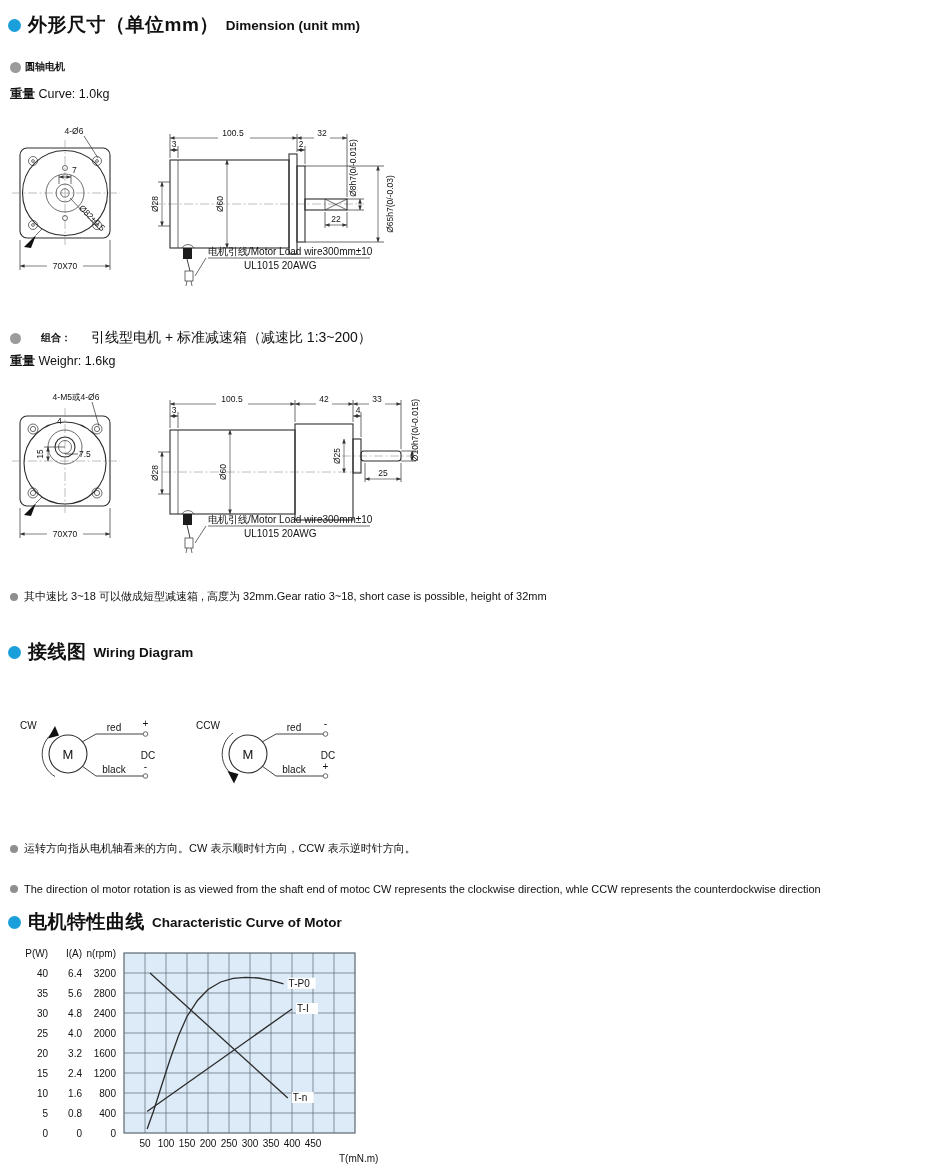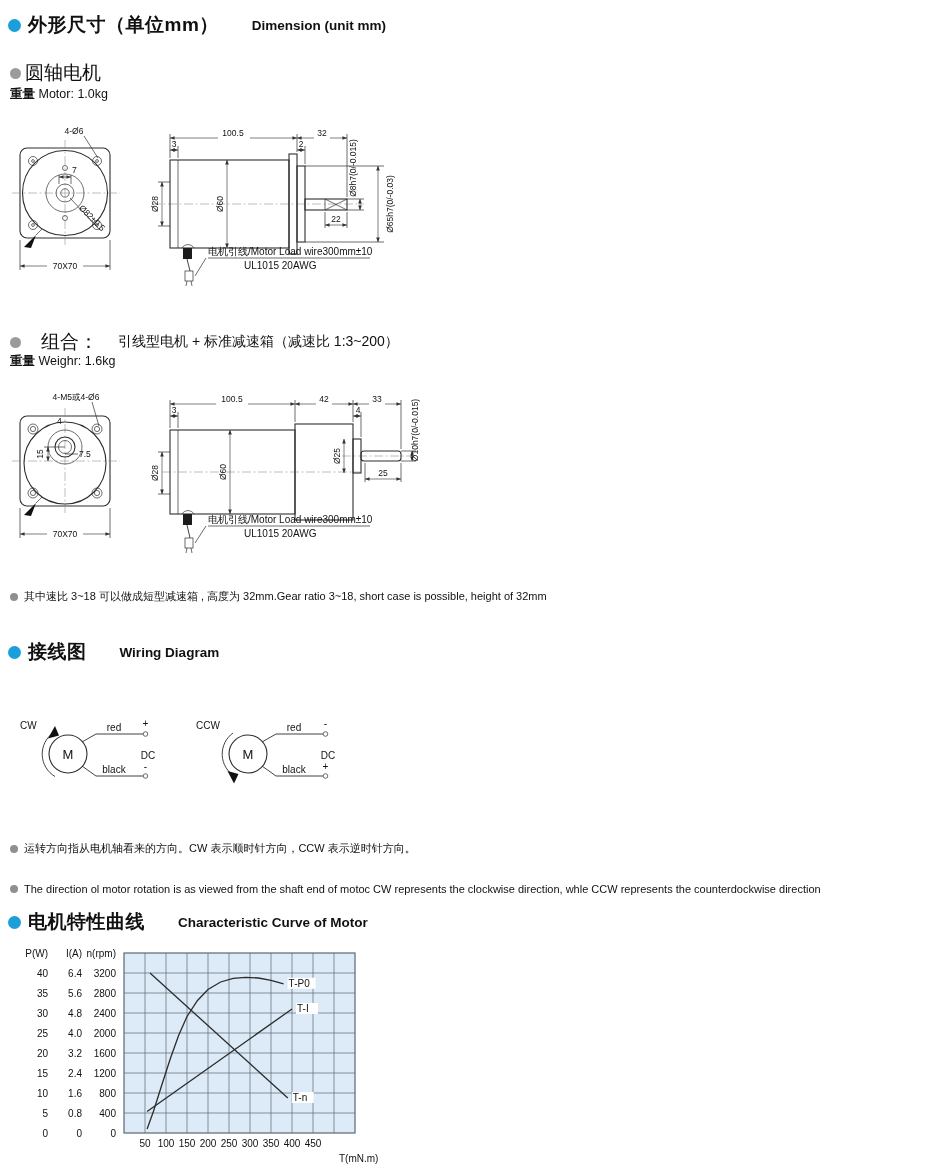--- a/index.html
+++ b/index.html
@@ -4,22 +4,22 @@
 <style>
   html,body{margin:0;padding:0;background:#fff;}
   .page{position:relative;width:950px;height:1168px;background:#fff;overflow:hidden;
         font-family:"Liberation Sans","DejaVu Sans",sans-serif;color:#111;}
   .abs{position:absolute;}
   .sec-h{display:flex;align-items:center;gap:7px;}
   .dot-blue{width:13px;height:13px;border-radius:50%;background:#1a9fdb;flex:none;}
   .dot-gray{width:11px;height:11px;border-radius:50%;background:#9b9b9b;flex:none;}
   .dot-note{width:8px;height:8px;border-radius:50%;background:#8f8f8f;flex:none;}
   .h-zh{font-size:19px;font-weight:700;letter-spacing:.5px;}
-  .h-en{font-size:13.5px;font-weight:700;margin-left:26px;}
-  .sub-zh{font-size:19px;font-weight:400;}
+  .h-en{font-size:13.5px;font-weight:700;}
+  .sub-zh{font-size:10px;font-weight:700;}
   .sub-rest{font-size:14px;font-weight:400;}
   .body-t{font-size:12.5px;}
   .b{font-weight:700;}
   .note{display:flex;align-items:center;gap:6px;font-size:11px;}
   svg text{font-family:"Liberation Sans","DejaVu Sans",sans-serif;}
   .d{font-size:8.5px;fill:#111;}
   .d10{font-size:10px;fill:#111;}
   .d13{font-size:13px;fill:#111;}
   .outline{fill:none;stroke:#2e2e2e;stroke-width:1.1;}
   .thin{fill:none;stroke:#2e2e2e;stroke-width:.7;}
@@ -38,21 +38,21 @@
     <span class="h-zh">外形尺寸（单位mm）</span>
     <span class="h-en">Dimension (unit mm)</span>
   </div>
 
   <div class="abs sec-h" style="left:10px;top:60px;gap:4px;">
     <span class="dot-gray" style="background: rgb(155, 155, 155);"></span>
     <span class="sub-zh">圆轴电机</span>
   </div>
   <div class="abs body-t" style="left:10px;top:86px;">
     <span class="b">重量</span>
-    <span>Motor: 1.0kg</span>
+    <span>Curve: 1.0kg</span>
   </div>
 
   <svg class="abs" style="left:12px;top:124px;" width="392" height="170" viewBox="0 0 392 170">
     <defs>
       <marker id="arr" viewBox="0 0 8 8" refX="7.5" refY="4" markerWidth="7.5" markerHeight="7.5" orient="auto-start-reverse">
         <path d="M0,1 L8,4 L0,7 z" fill="#333"></path>
       </marker>
     </defs>
 
     <g>

